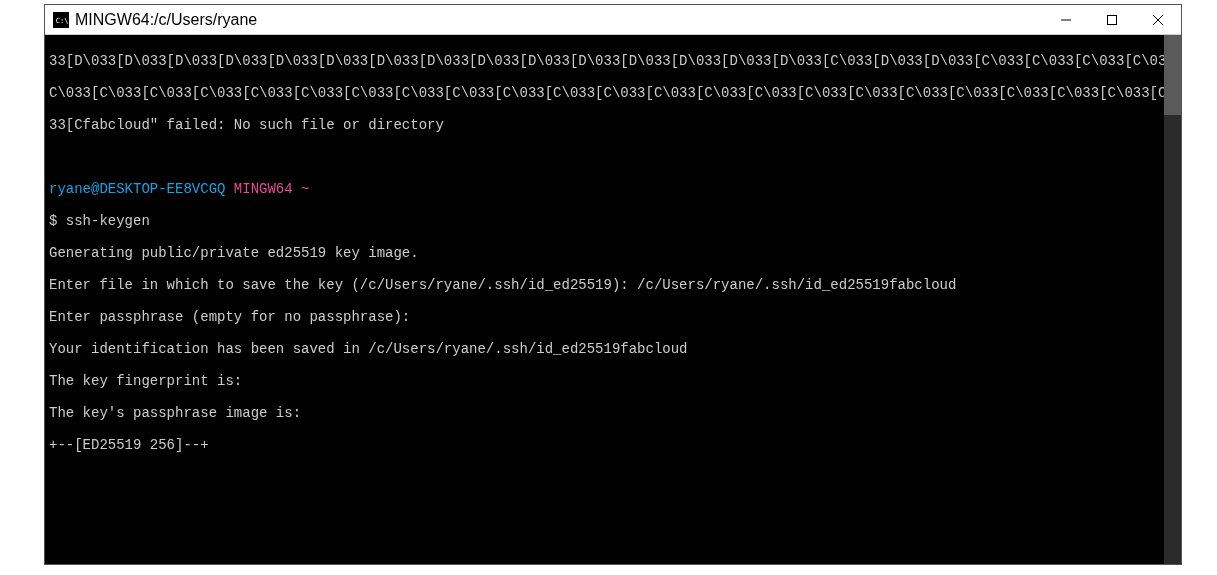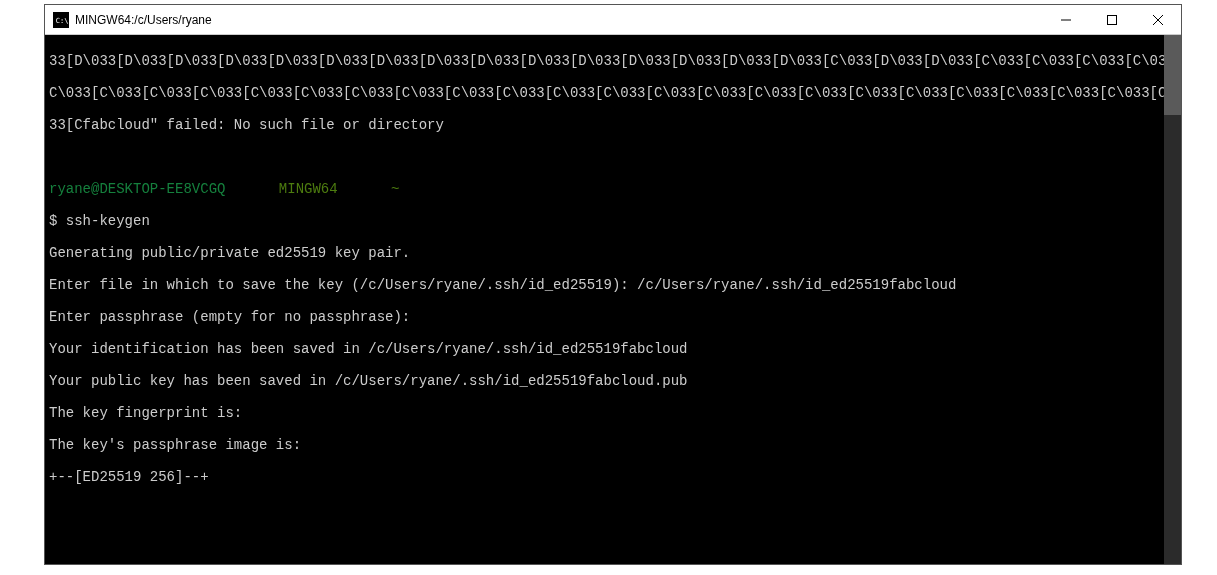--- a/index.html
+++ b/index.html
@@ -41,21 +41,21 @@
       display: flex;
       align-items: center;
       justify-content: center;
     }
     .titlebar-icon svg {
       width: 14px;
       height: 14px;
     }
     .titlebar-text {
       font-family: 'Segoe UI', sans-serif;
-      font-size: 12px;
+      font-size: 16px;
       color: #000;
       flex: 1;
     }
     .window-controls {
       display: flex;
       height: 100%;
     }
     .window-control {
       width: 46px;
       height: 100%;
@@ -89,25 +89,24 @@
     }
     .scrollbar-thumb {
       position: absolute;
       right: 0;
       top: 0;
       width: 17px;
       height: 80px;
       background: #5a5a5a;
     }
     .green {
-      color: #15803d;
+      color: #0ea5e9;
     }
     .purple {
-      color: #4d7c0f;
-      padding-left: 45px;
+      color: #ec4899;
     }
     .white {
       color: #cccccc;
     }
     .line {
       display: block;
       white-space: pre;
     }
   </style>
 </head>
@@ -142,25 +141,24 @@
     </div>
   </div>
   <div class="terminal-content">
     <div class="terminal-inner">
 <span class="line white">33[D\033[D\033[D\033[D\033[D\033[D\033[D\033[D\033[D\033[D\033[D\033[D\033[D\033[D\033[D\033[C\033[D\033[D\033[C\033[C\033[C\033[C\033[C\033[/\033[C\033[C\033[C\033[</span>
 <span class="line white">C\033[C\033[C\033[C\033[C\033[C\033[C\033[C\033[C\033[C\033[C\033[C\033[C\033[C\033[C\033[C\033[C\033[C\033[C\033[C\033[C\033[C\033[C\033[C\033[C\033[C\033[C\033[C\0</span>
 <span class="line white">33[Cfabcloud" failed: No such file or directory</span>
 <span class="line"> </span>
 <span class="line"><span class="green">ryane@DESKTOP-EE8VCGQ</span><span class="purple"> MINGW64</span><span class="purple"> ~</span></span>
 <span class="line white">$ ssh-keygen</span>
-<span class="line white">Generating public/private ed25519 key pair.</span>
+<span class="line white">Generating public/private ed25519 key image.</span>
 <span class="line white">Enter file in which to save the key (/c/Users/ryane/.ssh/id_ed25519): /c/Users/ryane/.ssh/id_ed25519fabcloud</span>
 <span class="line white">Enter passphrase (empty for no passphrase):</span>
 <span class="line white">Your identification has been saved in /c/Users/ryane/.ssh/id_ed25519fabcloud</span>
-<span class="line white">Your public key has been saved in /c/Users/ryane/.ssh/id_ed25519fabcloud.pub</span>
 <span class="line white">The key fingerprint is:</span>
 <span class="line white">The key's passphrase image is:</span>
 <span class="line white">+--[ED25519 256]--+</span>
 
 
 
 
 
 
 

